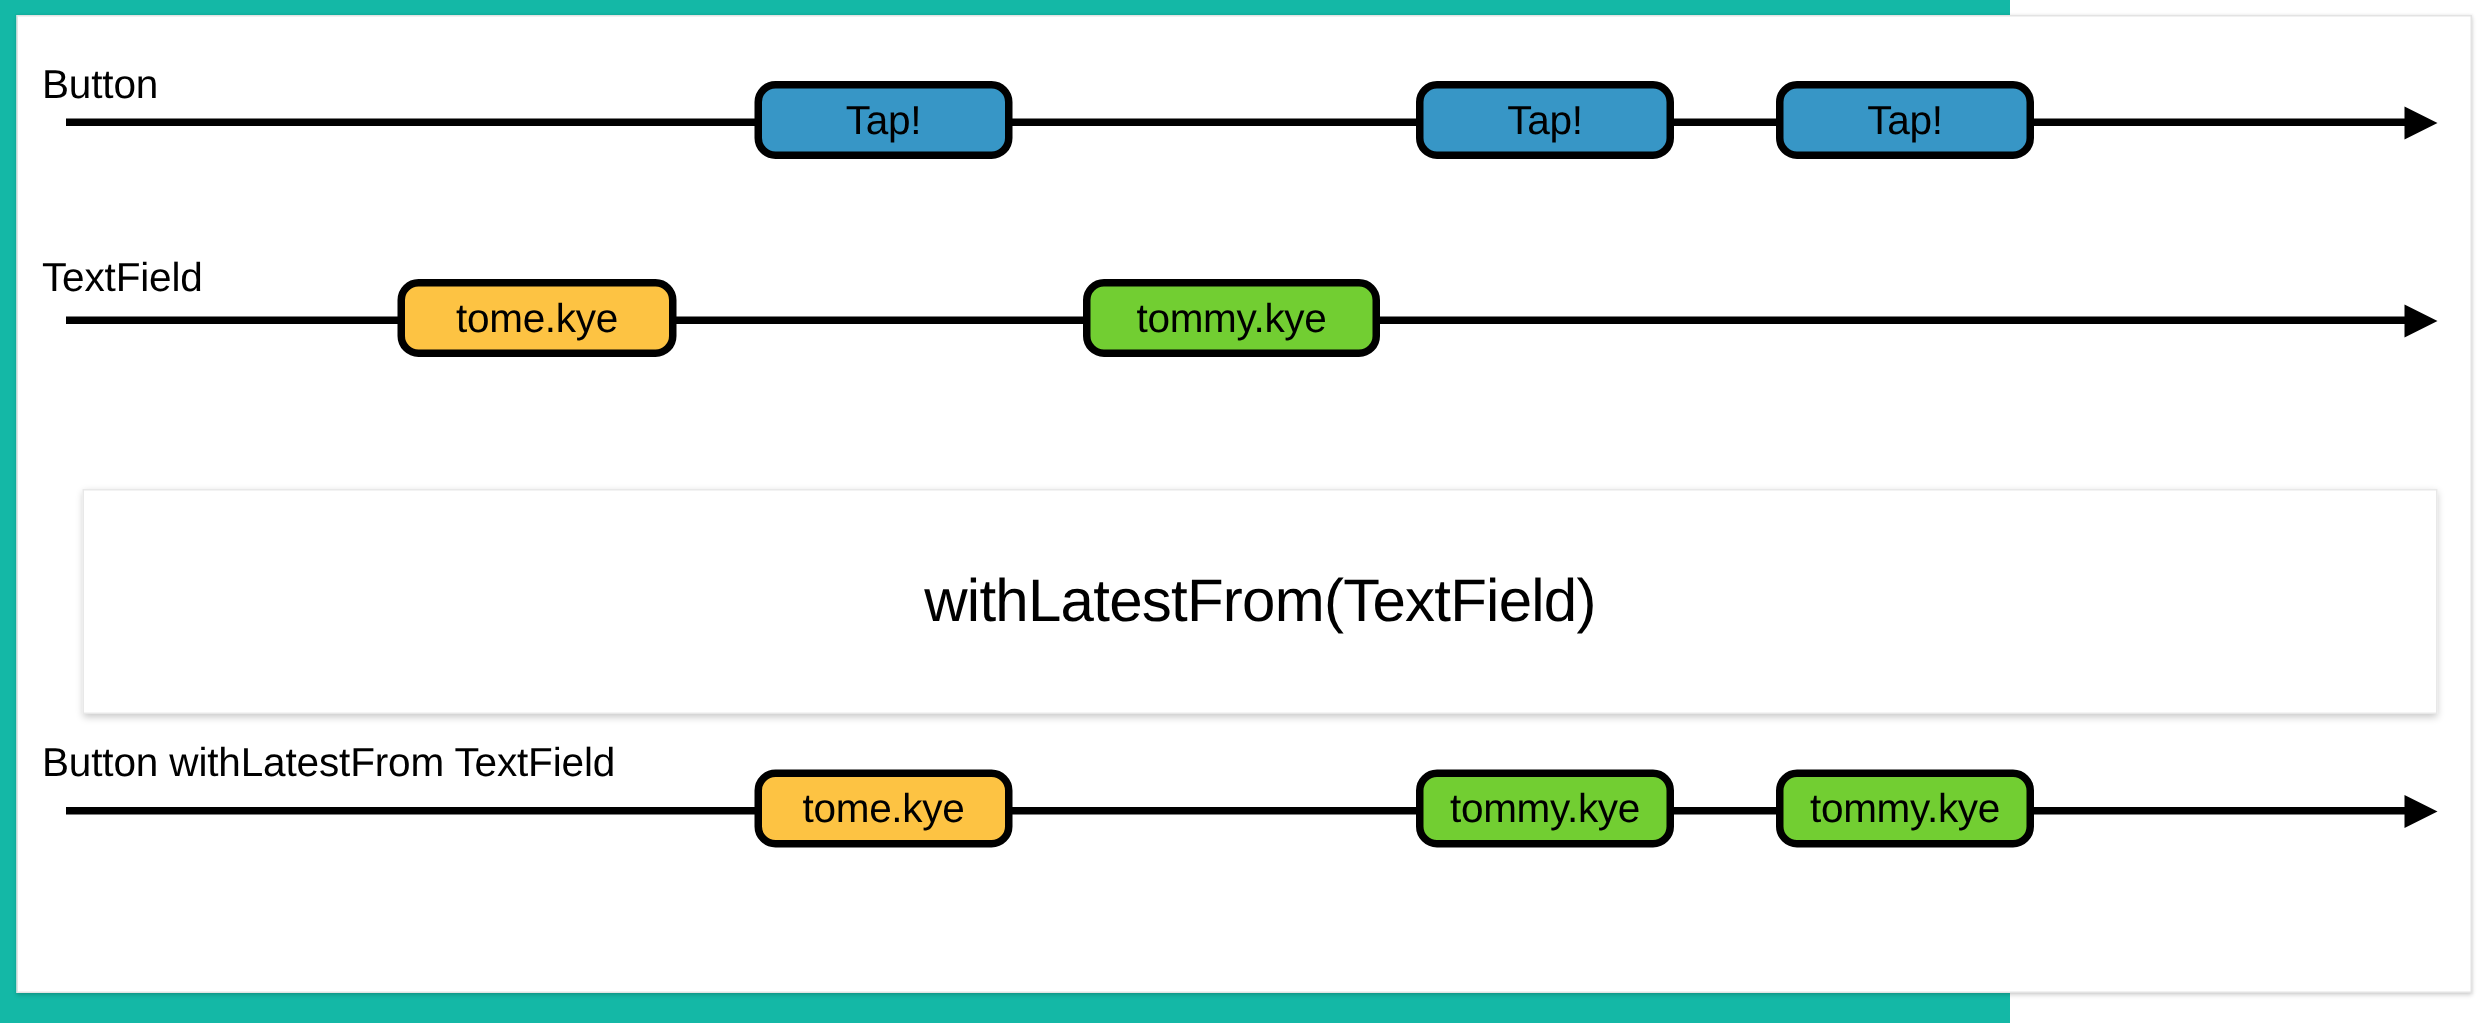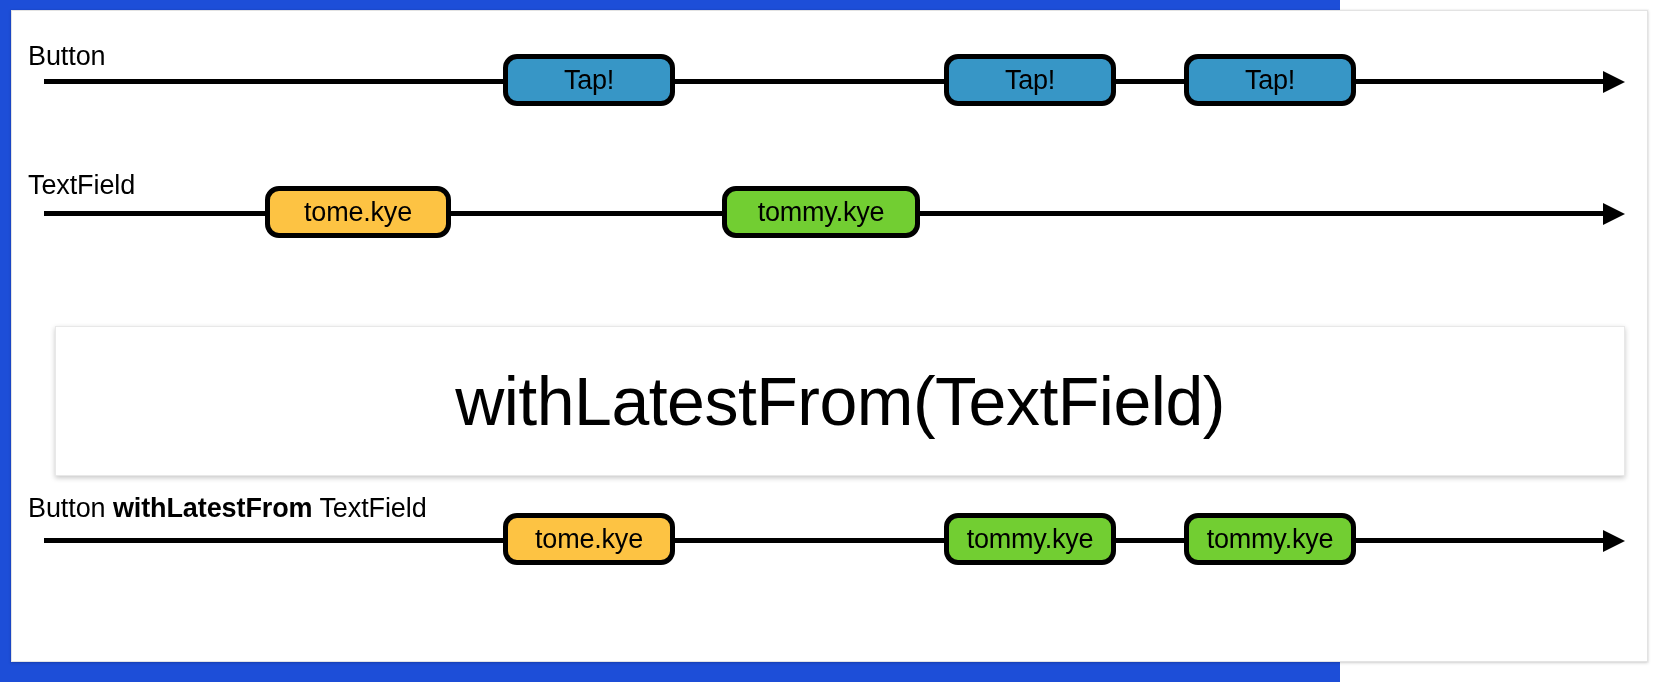--- a/index.html
+++ b/index.html
@@ -9,21 +9,21 @@
     width: 1660px;
     height: 682px;
     overflow: hidden;
     font-family: "Liberation Sans", sans-serif;
   }
 
   #stage {
     position: relative;
     width: 1340px;
     height: 682px;
-    background: #1d4ed8;
+    background: #14b8a6;
   }
 
   
   .panel {
     position: absolute;
     left: 11px;
     top: 10px;
     width: 1637px;
     height: 652px;
     background: #ffffff;
@@ -40,21 +40,21 @@
   }
 
   .row-label {
     position: absolute;
     font-size: 27px;
     line-height: 30px;
     color: #000000;
     white-space: nowrap;
     letter-spacing: -0.1px;
   }
-  .row-label b { font-weight: 700; }
+  .row-label b { font-weight: 400; }
 
   .axis {
     position: absolute;
     height: 5px;
     background: #000000;
   }
 
   .arrow-head {
     position: absolute;
     width: 0;
@@ -91,21 +91,21 @@
     height: 150px;
     background: #ffffff;
     box-sizing: border-box;
     border: 1px solid #e8e8e8;
     box-shadow: 0 2px 5px rgba(0,0,0,0.22);
     display: flex;
     align-items: center;
     justify-content: center;
   }
   .operator-text {
-    font-size: 68px;
+    font-size: 40px;
     color: #000000;
     letter-spacing: -0.5px;
   }
 </style>
 </head>
 <body>
 
 <div id="stage">
 
   <div class="panel">

